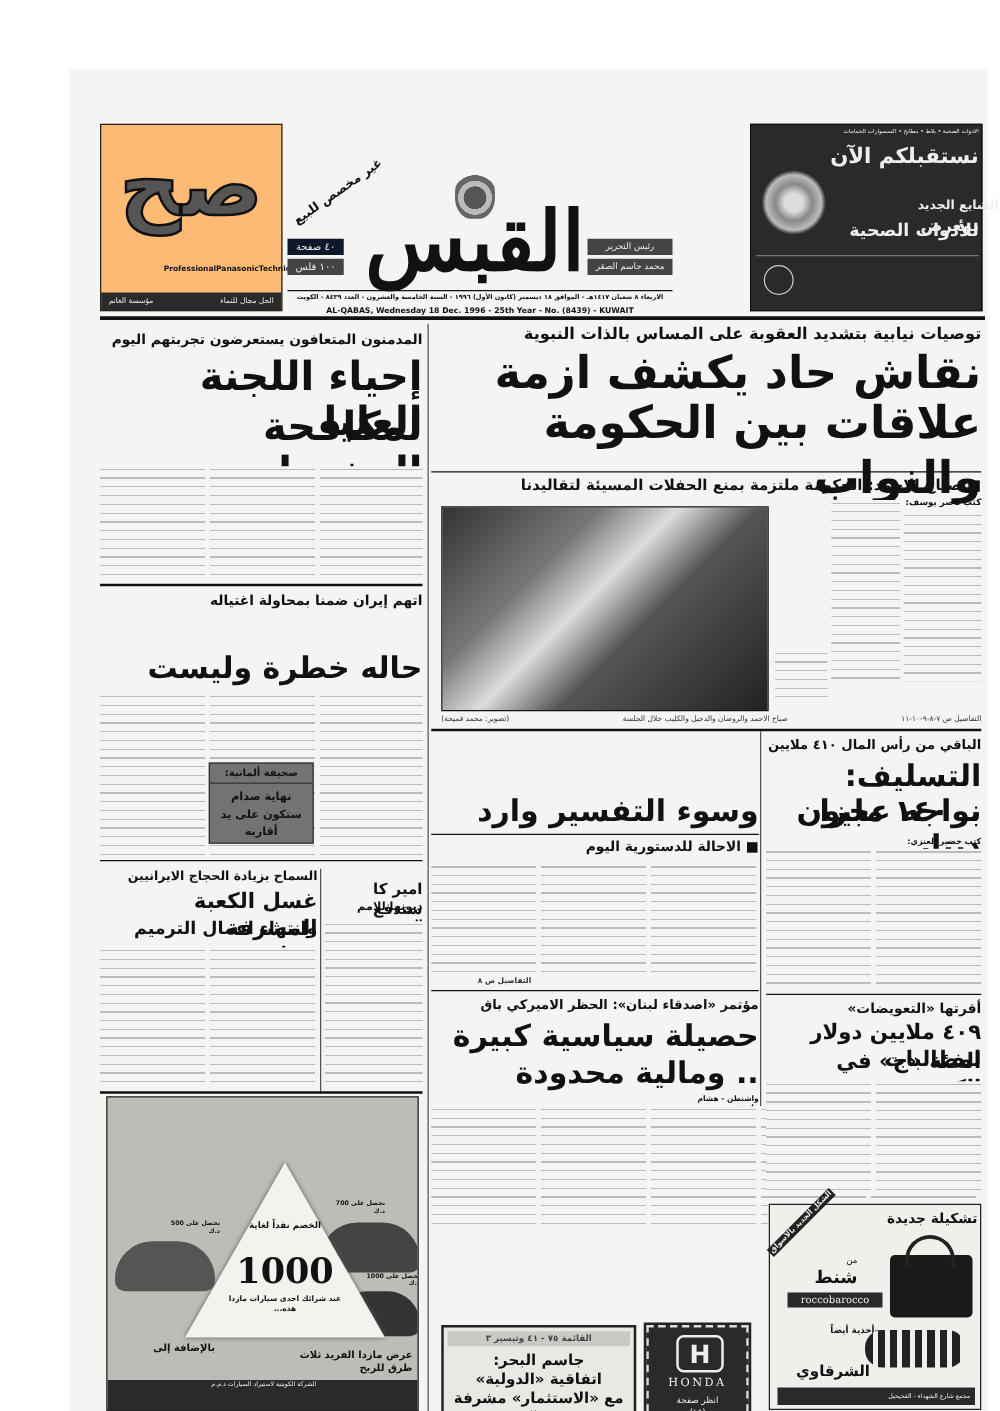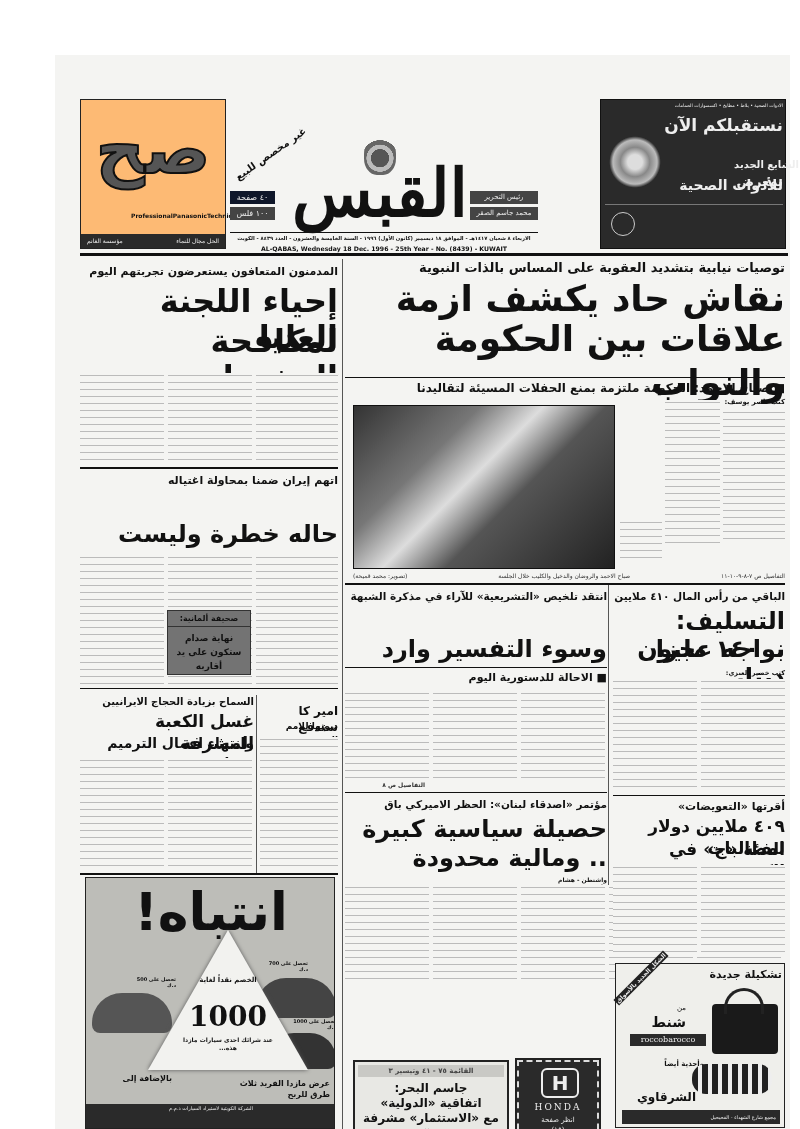--- a/index.html
+++ b/index.html
@@ -117,39 +117,37 @@
   <div class="abs" style="left:205px;top:682px;width:78px;height:130px;background:repeating-linear-gradient(#f4f4f2 0 2px,#bbb 2px 3px,#f4f4f2 3px 7px);"></div>
   <div class="vrule" style="left:201px;top:640px;height:180px;"></div>
 
   <div class="abs rtl bold" style="left:25px;top:640px;width:174px;font-size:10px;line-height:14px;">السماح بزيادة الحجاج الايرانيين</div>
   <div class="abs rtl" style="left:25px;top:655px;width:174px;font-size:17px;line-height:22px;font-weight:900;">غسل الكعبة المشرفة</div>
   <div class="abs rtl" style="left:25px;top:678px;width:174px;font-size:14px;line-height:20px;font-weight:900;">وانتهاء اعمال الترميم فيها</div>
   <div class="abs" style="left:25px;top:703px;width:174px;height:110px;background:repeating-linear-gradient(90deg,transparent 0 84px,#f4f4f2 84px 88px),repeating-linear-gradient(#f4f4f2 0 2px,#bbb 2px 3px,#f4f4f2 3px 7px);"></div>
   <div class="rule" style="left:25px;top:818px;width:258px;height:2px;"></div>
 
   <div class="abs" style="left:30px;top:822px;width:250px;height:252px;background:#bdbdb8;border:1px solid #222;overflow:hidden;">
-    <div class="abs rtl ctr" style="left:0;top:2px;width:250px;font-size:52px;line-height:64px;font-weight:900;letter-spacing:6px;">انتباه!</div>
     <div class="abs" style="left:6px;top:115px;width:80px;height:40px;border-radius:30px 30px 8px 8px;background:#555;"></div>
     <div class="abs" style="left:170px;top:100px;width:80px;height:40px;border-radius:30px 30px 8px 8px;background:#444;"></div>
     <div class="abs" style="left:182px;top:155px;width:68px;height:36px;border-radius:26px 26px 8px 8px;background:#333;"></div>
     <div class="abs rtl" style="left:42px;top:98px;width:48px;font-size:5px;font-weight:bold;">تحصل على 500 د.ك</div>
     <div class="abs rtl" style="left:172px;top:82px;width:50px;font-size:5px;font-weight:bold;">تحصل على 700 د.ك</div>
     <div class="abs rtl" style="left:200px;top:140px;width:50px;font-size:5px;font-weight:bold;">تحصل على 1000 د.ك</div>
     <div class="abs" style="left:62px;top:52px;width:0;height:0;border-left:80px solid transparent;border-right:80px solid transparent;border-bottom:140px solid #f2f2ef;filter:drop-shadow(0 0 2px #555);"></div>
     <div class="abs rtl ctr bold" style="left:112px;top:98px;width:60px;font-size:7px;line-height:9px;">الخصم نقداً لغاية</div>
     <div class="abs ctr" style="left:100px;top:124px;width:84px;font-size:28px;line-height:30px;font-weight:900;font-family:'DejaVu Serif',serif;">1000</div>
     <div class="abs ctr rtl bold" style="left:92px;top:158px;width:100px;font-size:6px;line-height:8px;">عند شرائك احدى سيارات مازدا هذه...</div>
     <div class="abs rtl bold" style="left:6px;top:196px;width:80px;font-size:8px;">بالإضافة إلى</div>
     <div class="abs rtl bold" style="left:140px;top:200px;width:104px;font-size:8px;line-height:11px;">عرض مازدا الفريد ثلاث طرق للربح</div>
     <div class="abs ad-dark ctr rtl" style="left:0;top:226px;width:250px;height:26px;">
       <div style="font-size:5px;line-height:8px;">الشركة الكويتية لاستيراد السيارات ذ.م.م</div>
     </div>
   </div>
 
-  <div class="abs rtl bold" style="left:290px;top:534px;width:262px;font-size:10.5px;line-height:14px;">انتقد تلخيص «التشريعية» للآراء في مذكرة الشبهة</div>
   <div class="abs rtl headline-m" style="left:290px;top:580px;width:262px;">وسوء التفسير وارد</div>
   <div class="rule" style="left:290px;top:612px;width:262px;height:1px;"></div>
   <div class="abs rtl bold" style="left:290px;top:615px;width:262px;font-size:11px;line-height:15px;letter-spacing:3px;">
     <span>■ </span><span>الاحالة للدستورية اليوم</span>
   </div>
   <div class="abs" style="left:290px;top:636px;width:262px;height:88px;background:repeating-linear-gradient(90deg,transparent 0 84px,#f4f4f2 84px 88px),repeating-linear-gradient(#f4f4f2 0 2px,#bbb 2px 3px,#f4f4f2 3px 7px);"></div>
   <div class="abs caption bold" style="left:290px;top:726px;width:80px;">التفاصيل ص ٨</div>
   <div class="rule" style="left:290px;top:737px;width:262px;height:1px;"></div>
 
   <div class="abs rtl bold" style="left:290px;top:742px;width:262px;font-size:10.5px;line-height:14px;">مؤتمر «اصدقاء لبنان»: الحظر الاميركي باق</div>

